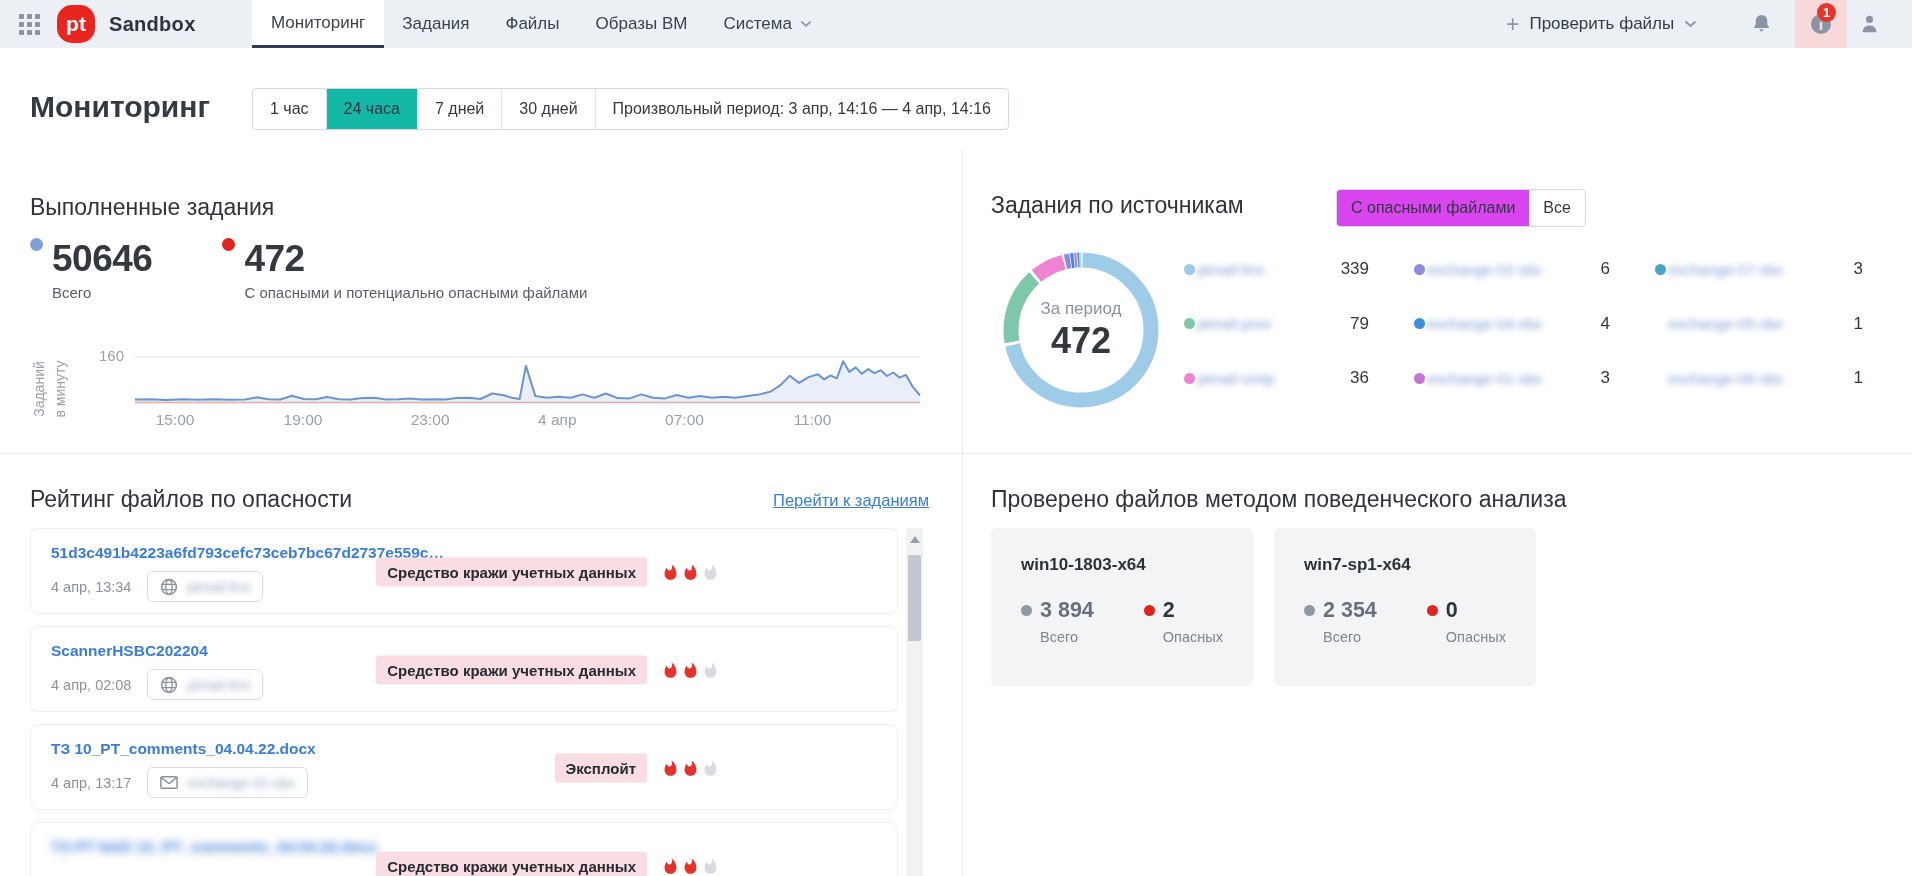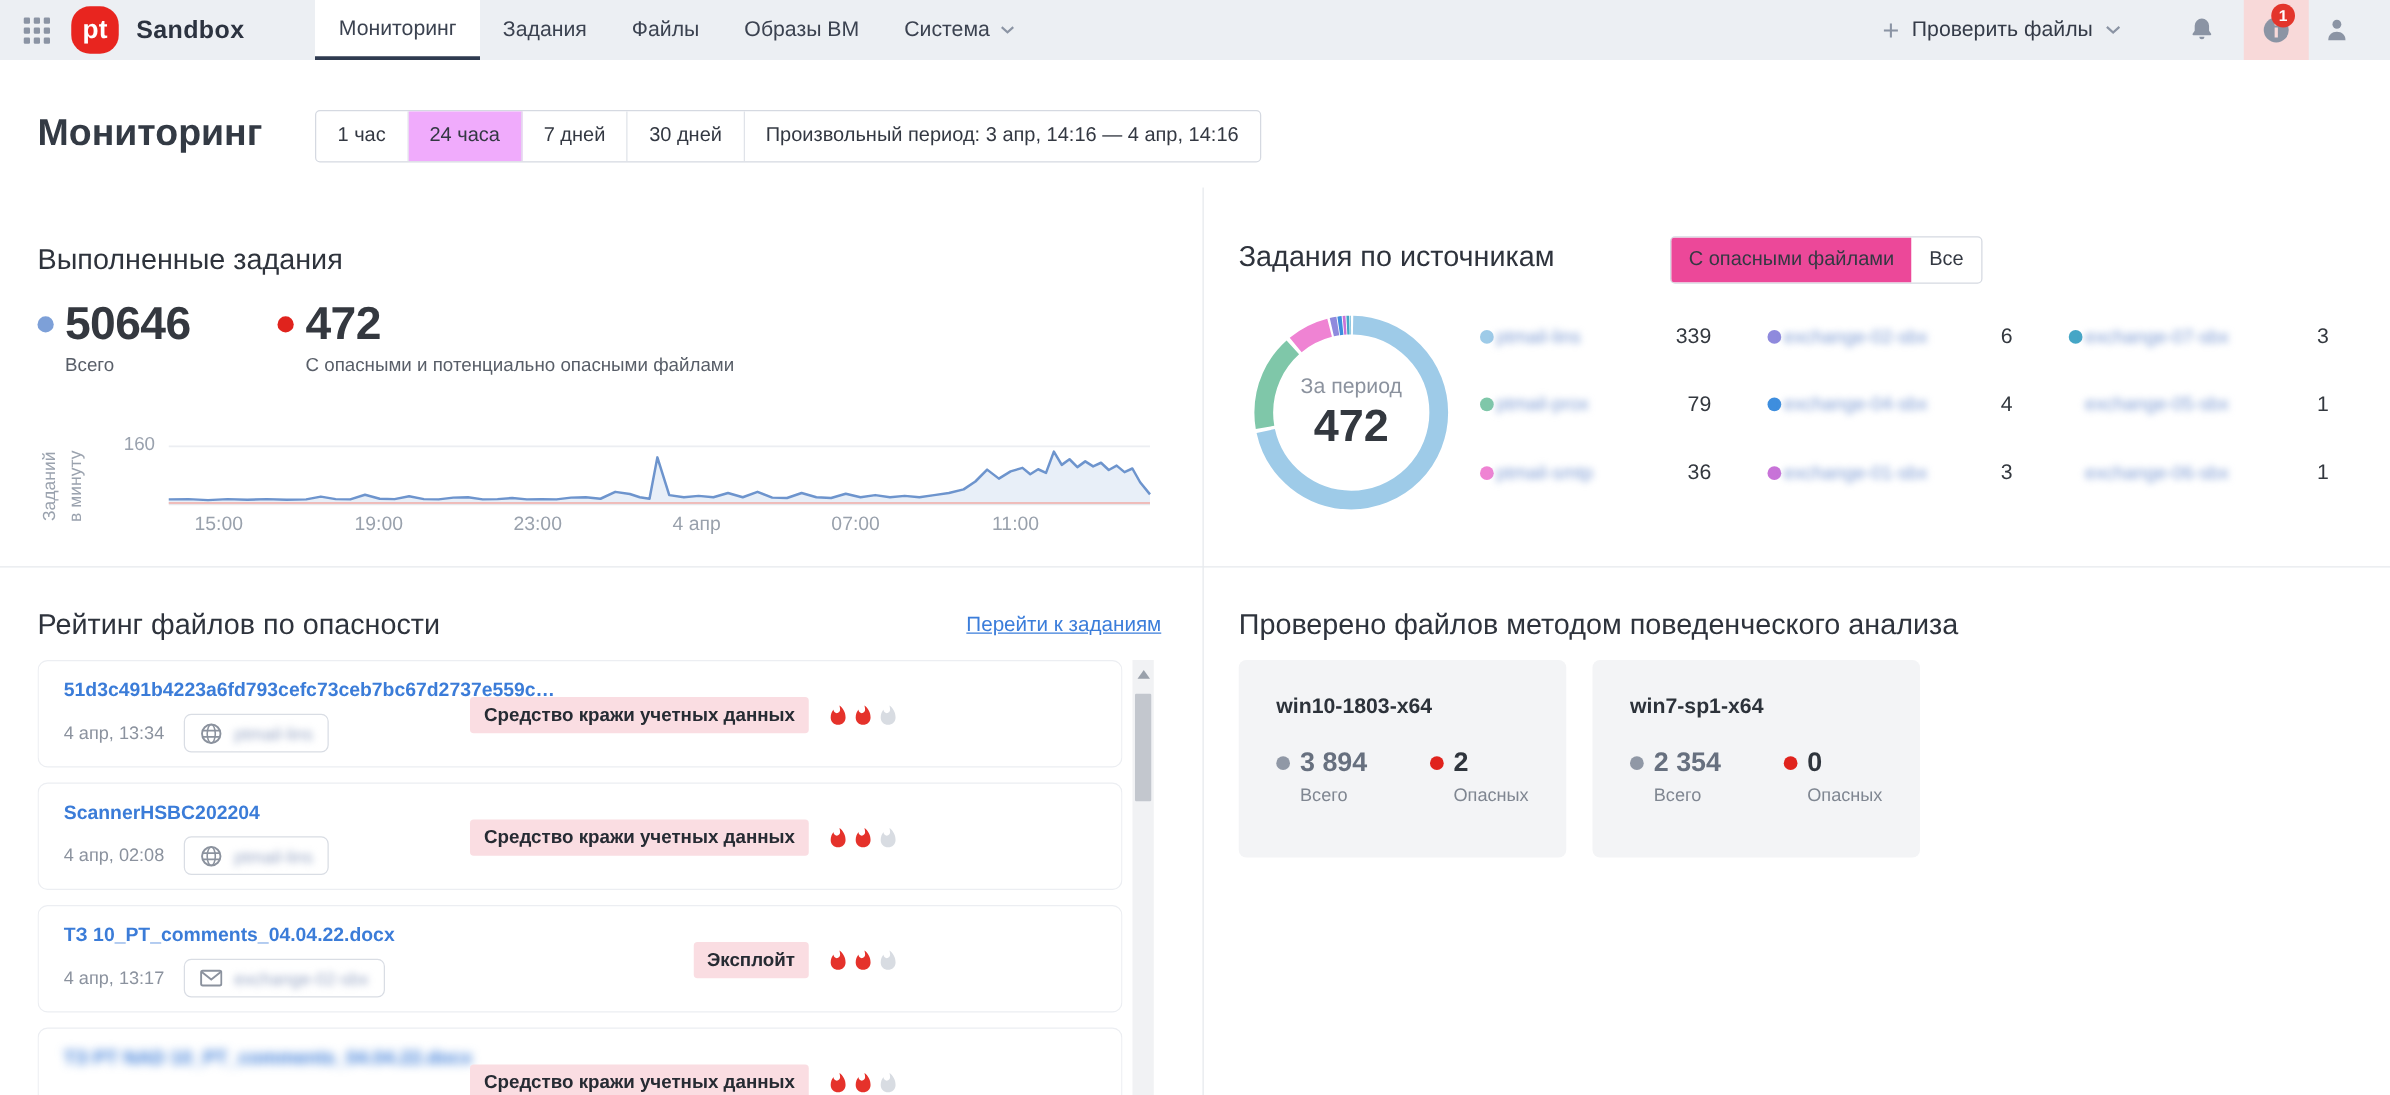--- a/index.html
+++ b/index.html
@@ -29,46 +29,46 @@
     background:#e3352b; color:#fff; font-size:12.5px; font-weight:700; display:flex; align-items:center; justify-content:center; }
   .person { position:absolute; left:1858px; top:12px; }
 
   
   .page-title { position:absolute; left:30px; top:90px; font-size:30px; font-weight:700; color:#333a44; }
   .periods { position:absolute; left:252px; top:88px; height:42px; display:flex; background:#fff;
     border:1px solid #d5d9e1; border-radius:4px; overflow:hidden; }
   .period { padding:0 17px; display:flex; align-items:center; font-size:16px; color:#333842;
     border-right:1px solid #e0e3e9; cursor:pointer; white-space:nowrap; }
   .period:last-child { border-right:none; }
-  .period.selected { background:#f0abfc; }
+  .period.selected { background:#14b8a6; }
 
   .vdiv { position:absolute; left:962px; top:150px; bottom:0; width:1px; background:#e6e9ed; }
   .hdiv { position:absolute; left:0; top:453px; width:1912px; height:1px; background:#e6e9ed; }
 
   .sec-title { position:absolute; font-size:23px; font-weight:400; color:#2e333c; white-space:nowrap; }
 
   
   .stats { position:absolute; left:30px; top:238px; display:flex; gap:70px; }
-  .stat-num-row { display:flex; align-items:center; gap:9px; }
+  .stat-num-row { display:flex; align-items:flex-start; gap:9px; }
   .dot { width:13px; height:13px; border-radius:50%; flex:none; }
   .stat-num { font-size:37px; font-weight:700; color:#34383f; letter-spacing:-.5px; }
   .stat-label { font-size:15px; color:#585e68; margin:4px 0 0 22px; }
 
   .y-rot { position:absolute; left:-8px; top:368px; width:116px; height:42px; transform:rotate(-90deg);
     text-align:center; font-size:14px; color:#9aa2ae; line-height:1.5; }
   .y-max { position:absolute; left:86px; top:347px; width:38px; text-align:right; font-size:15px; color:#9aa2ae; }
   .line-chart { position:absolute; left:133px; top:350px; width:790px; height:58px; }
   .x-ticks { position:absolute; left:133px; top:411px; width:790px; height:22px; }
   .x-tick { position:absolute; width:90px; text-align:center; font-size:15.5px; color:#99a1ac; }
 
   
   .toggle { position:absolute; left:1336px; top:189px; height:38px; display:flex; background:#fff;
     border:1px solid #d5d9e1; border-radius:4px; overflow:hidden; }
   .toggle .opt { padding:0 14px; display:flex; align-items:center; font-size:16px; color:#333842; cursor:pointer; white-space:nowrap; }
-  .toggle .opt.selected { background:#ec4899; }
+  .toggle .opt.selected { background:#d946ef; }
   .donut-wrap { position:absolute; left:995px; top:244px; width:172px; height:172px; }
   .donut-center { position:absolute; left:995px; top:244px; width:172px; height:172px;
     display:flex; flex-direction:column; align-items:center; justify-content:center; }
   .donut-center .lbl { font-size:17px; color:#8b929e; }
   .donut-center .val { font-size:36px; font-weight:700; color:#33383f; margin-top:1px; }
   .legend { position:absolute; left:1184px; top:242px; display:grid;
     grid-template-columns:185px 196px 208px; column-gap:45px; grid-template-rows:repeat(3,54.6px);
     grid-auto-flow:column; align-items:center; }
   .lg-item { display:flex; align-items:center; gap:2px; }
   .lg-dot { width:11px; height:11px; border-radius:50%; flex:none; }

